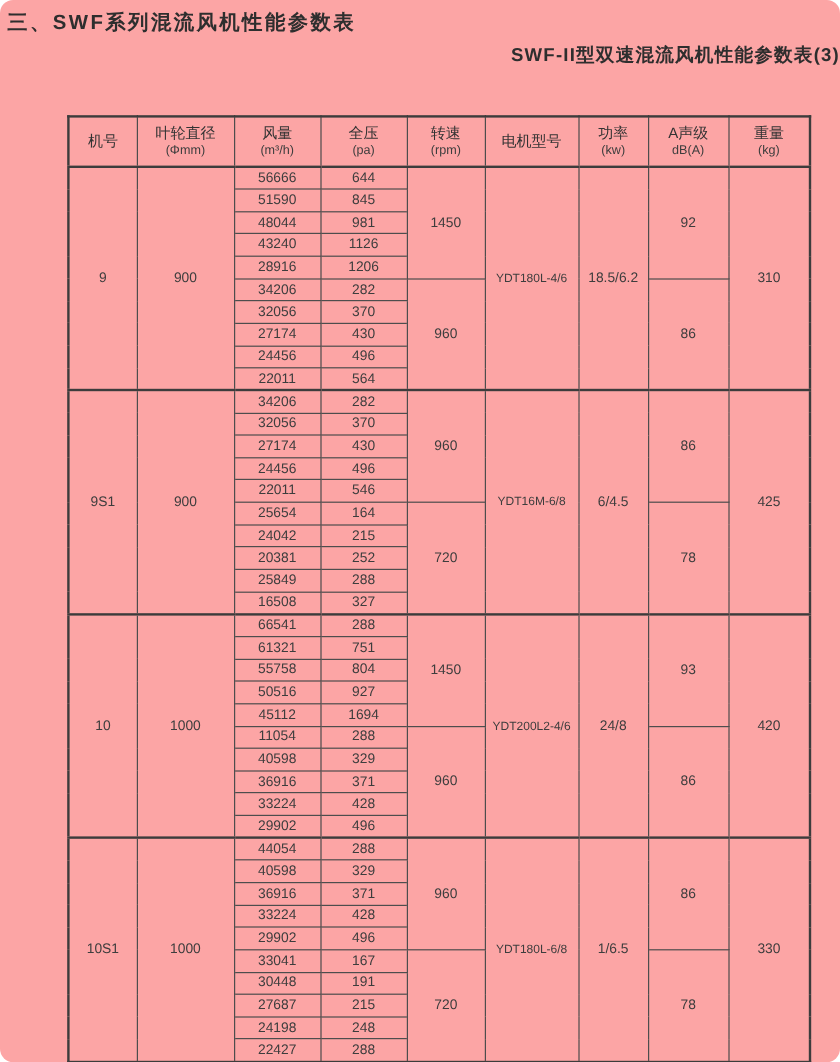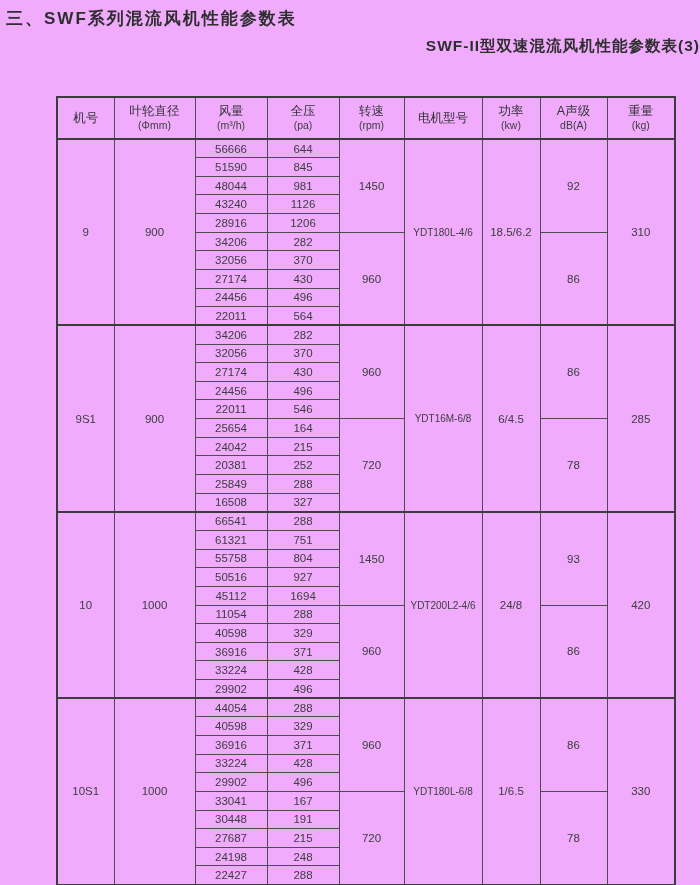--- a/index.html
+++ b/index.html
@@ -9,21 +9,22 @@
     width: 700px;
     height: 885px;
     font-family: "Liberation Sans", "DejaVu Sans", sans-serif;
     color: #3a3a3a;
     position: relative;
     overflow: hidden;
   }
   .page {
     position: absolute;
     inset: 0;
-    background: #f0abfc;
+    background: #fca5a5;
+    border-radius: 11px;
   }
   .doc-title {
     position: absolute;
     left: 6px;
     top: 7px;
     font-size: 17px;
     font-weight: bold;
     letter-spacing: 2px;
     color: #2e2e2e;
     white-space: nowrap;
@@ -195,21 +196,21 @@
           </tr>
           <tr class="section-start">
             <td rowspan="10">9S1</td>
             <td rowspan="10">900</td>
             <td>34206</td>
             <td>282</td>
             <td rowspan="5">960</td>
             <td rowspan="10" class="cell-motor">YDT16M-6/8</td>
             <td rowspan="10">6/4.5</td>
             <td rowspan="5">86</td>
-            <td rowspan="10">285</td>
+            <td rowspan="10">425</td>
           </tr>
           <tr>
             <td>32056</td>
             <td>370</td>
           </tr>
           <tr>
             <td>27174</td>
             <td>430</td>
           </tr>
           <tr>

